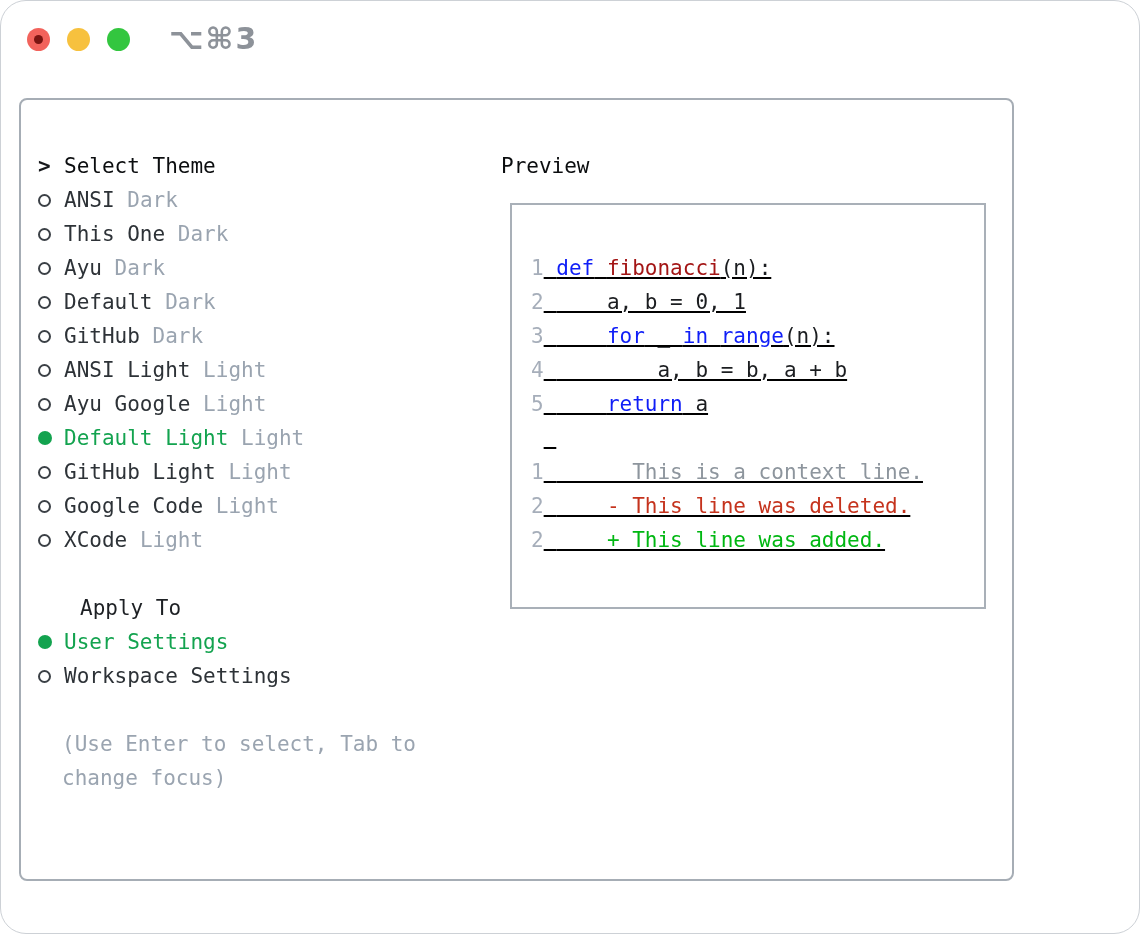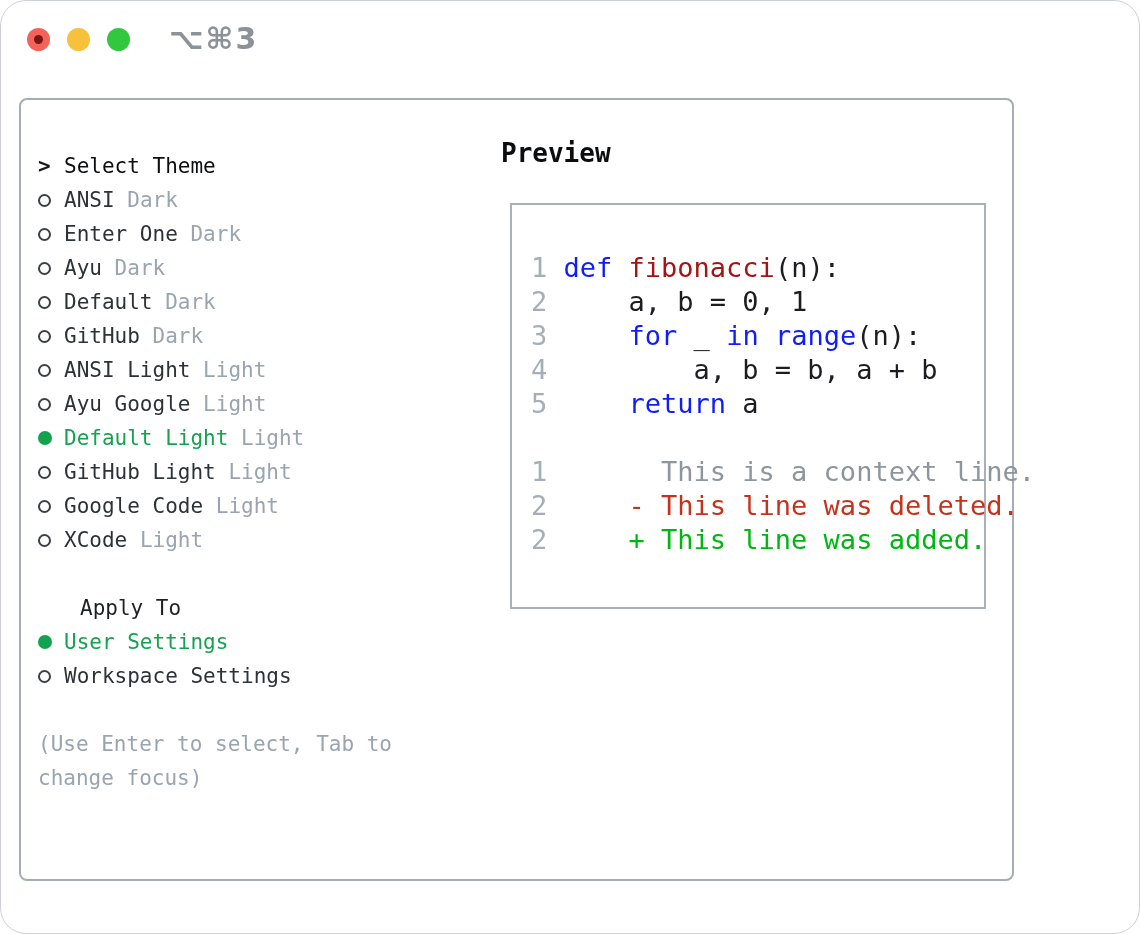--- a/index.html
+++ b/index.html
@@ -66,34 +66,34 @@
     border:2px solid #3b4046;display:inline-block;
   }
   .selected .radio{border:none;background:var(--accent-green);width:14px;height:14px;}
   .nm{color:var(--text-dark);}
   .selected .nm{color:var(--accent-green);}
   .tag{color:var(--muted-gray);}
   .spacer-row{height:34px;}
   .apply-title{color:#1d2024;margin-left:16px;}
   .hint{
     margin-top:0;width:30ch;color:var(--muted-gray);
-    font-size:21px;line-height:34px;
+    font-size:21px;line-height:34px;margin-left:24px;
   }
   
   .preview-title{
-    position:absolute;left:480px;top:36px;font-size:26px;line-height:34px;
-    font-weight:bold;color:#0b0d0f;
+    position:absolute;left:480px;top:49px;font-size:21px;line-height:34px;
+    font-weight:normal;color:#0b0d0f;
   }
   .preview-pane{
     position:absolute;left:489px;top:103px;width:476px;height:406px;
     border:2px solid var(--preview-border);background:#fff;
   }
   .preview-code{
     position:absolute;left:19px;top:46px;right:8px;
-    font-size:27px;line-height:34px;
+    font-size:21px;line-height:34px;text-decoration:underline;
   }
   .code-row{white-space:pre;height:34px;color:var(--text-black);}
   .ln{display:inline-block;min-width:1ch;color:var(--lineno-gray);}
   .tok-plain{color:#1b1d20;}
   .tok-keyword{color:var(--keyword-blue);}
   .tok-function{color:var(--function-red);}
   .tok-context{color:var(--context-gray);}
   .tok-deleted{color:var(--deleted-red);}
   .tok-added{color:var(--added-green);}
 </style>
@@ -114,21 +114,21 @@
   <div class="panel">
 
     <div class="left-col">
       <div class="row">
         <span class="bullet-col"><span class="prompt">&gt;</span></span>
         <span class="picker-title">Select Theme</span>
       </div>
 
       <div id="theme-list">
           <div class="row theme-row"><span class="bullet-col"><span class="radio"></span></span><span class="lbl"><span class="nm">ANSI</span> <span class="tag">Dark</span></span></div>
-          <div class="row theme-row"><span class="bullet-col"><span class="radio"></span></span><span class="lbl"><span class="nm">Enter One</span> <span class="tag">Dark</span></span></div>
+          <div class="row theme-row"><span class="bullet-col"><span class="radio"></span></span><span class="lbl"><span class="nm">This One</span> <span class="tag">Dark</span></span></div>
           <div class="row theme-row"><span class="bullet-col"><span class="radio"></span></span><span class="lbl"><span class="nm">Ayu</span> <span class="tag">Dark</span></span></div>
           <div class="row theme-row"><span class="bullet-col"><span class="radio"></span></span><span class="lbl"><span class="nm">Default</span> <span class="tag">Dark</span></span></div>
           <div class="row theme-row"><span class="bullet-col"><span class="radio"></span></span><span class="lbl"><span class="nm">GitHub</span> <span class="tag">Dark</span></span></div>
           <div class="row theme-row"><span class="bullet-col"><span class="radio"></span></span><span class="lbl"><span class="nm">ANSI Light</span> <span class="tag">Light</span></span></div>
           <div class="row theme-row"><span class="bullet-col"><span class="radio"></span></span><span class="lbl"><span class="nm">Ayu Google</span> <span class="tag">Light</span></span></div>
           <div class="row theme-row selected"><span class="bullet-col"><span class="radio"></span></span><span class="lbl"><span class="nm">Default Light</span> <span class="tag">Light</span></span></div>
           <div class="row theme-row"><span class="bullet-col"><span class="radio"></span></span><span class="lbl"><span class="nm">GitHub Light</span> <span class="tag">Light</span></span></div>
           <div class="row theme-row"><span class="bullet-col"><span class="radio"></span></span><span class="lbl"><span class="nm">Google Code</span> <span class="tag">Light</span></span></div>
           <div class="row theme-row"><span class="bullet-col"><span class="radio"></span></span><span class="lbl"><span class="nm">XCode</span> <span class="tag">Light</span></span></div>
         </div>

